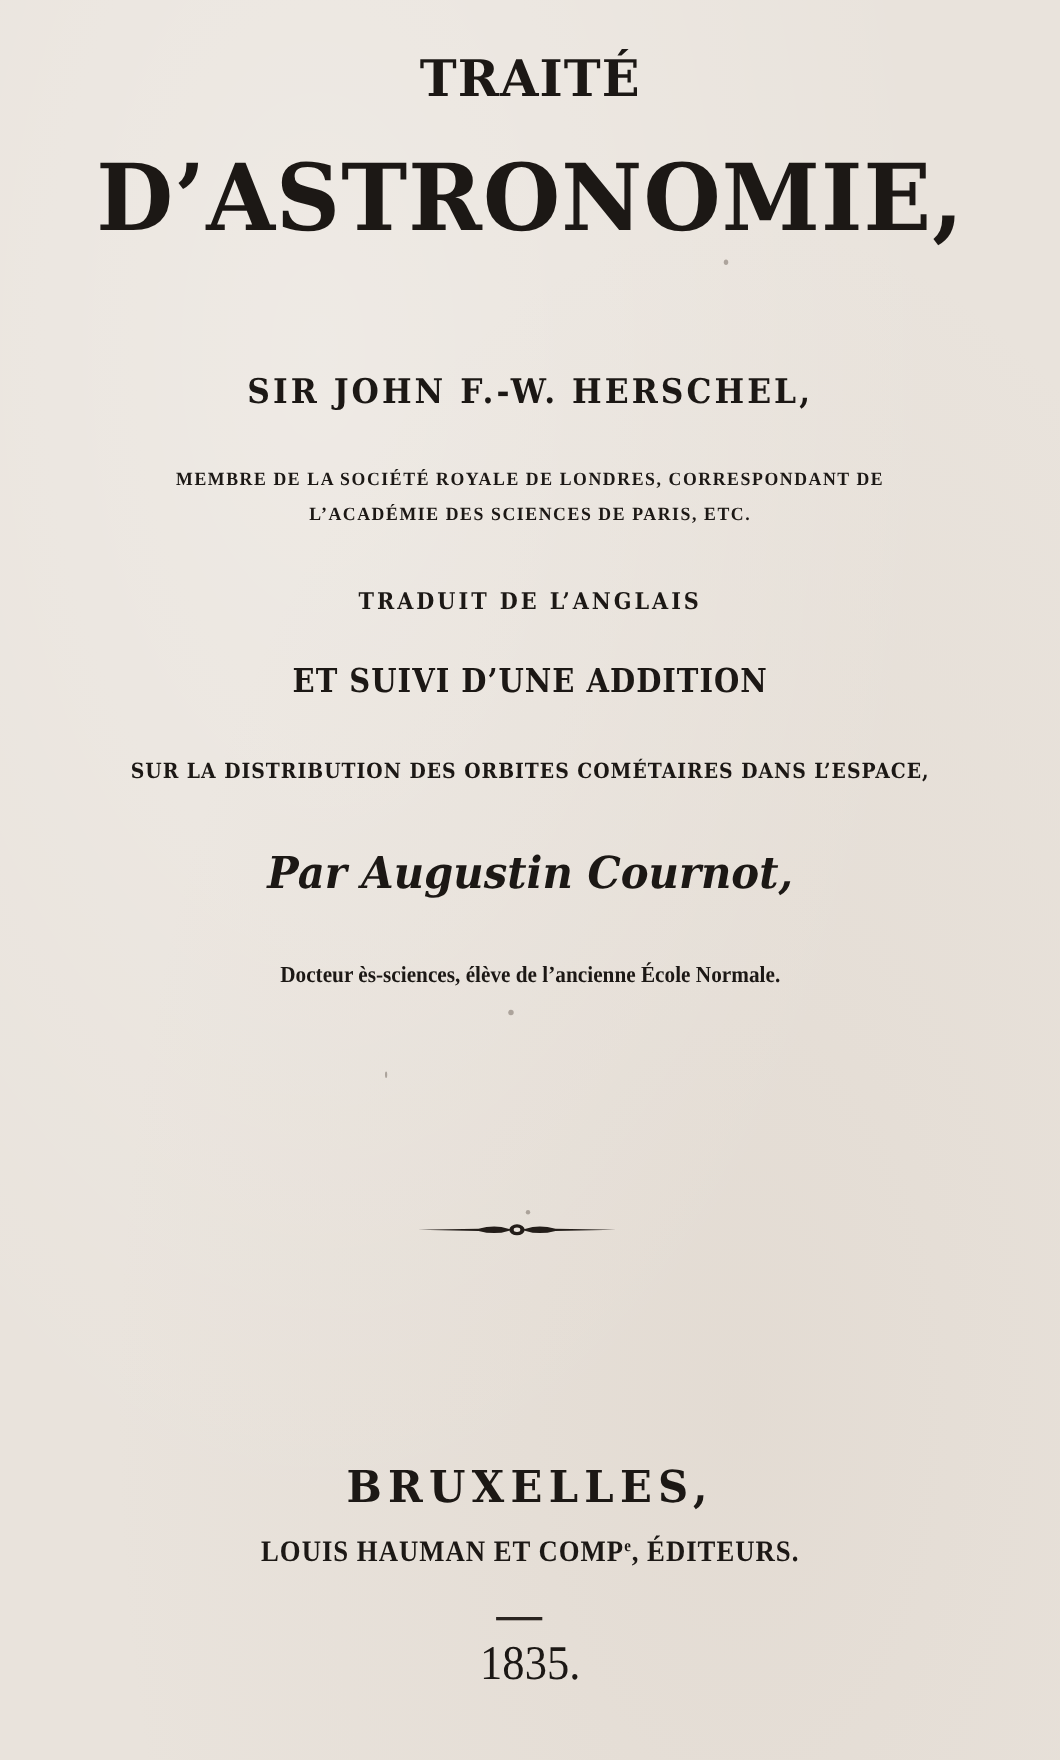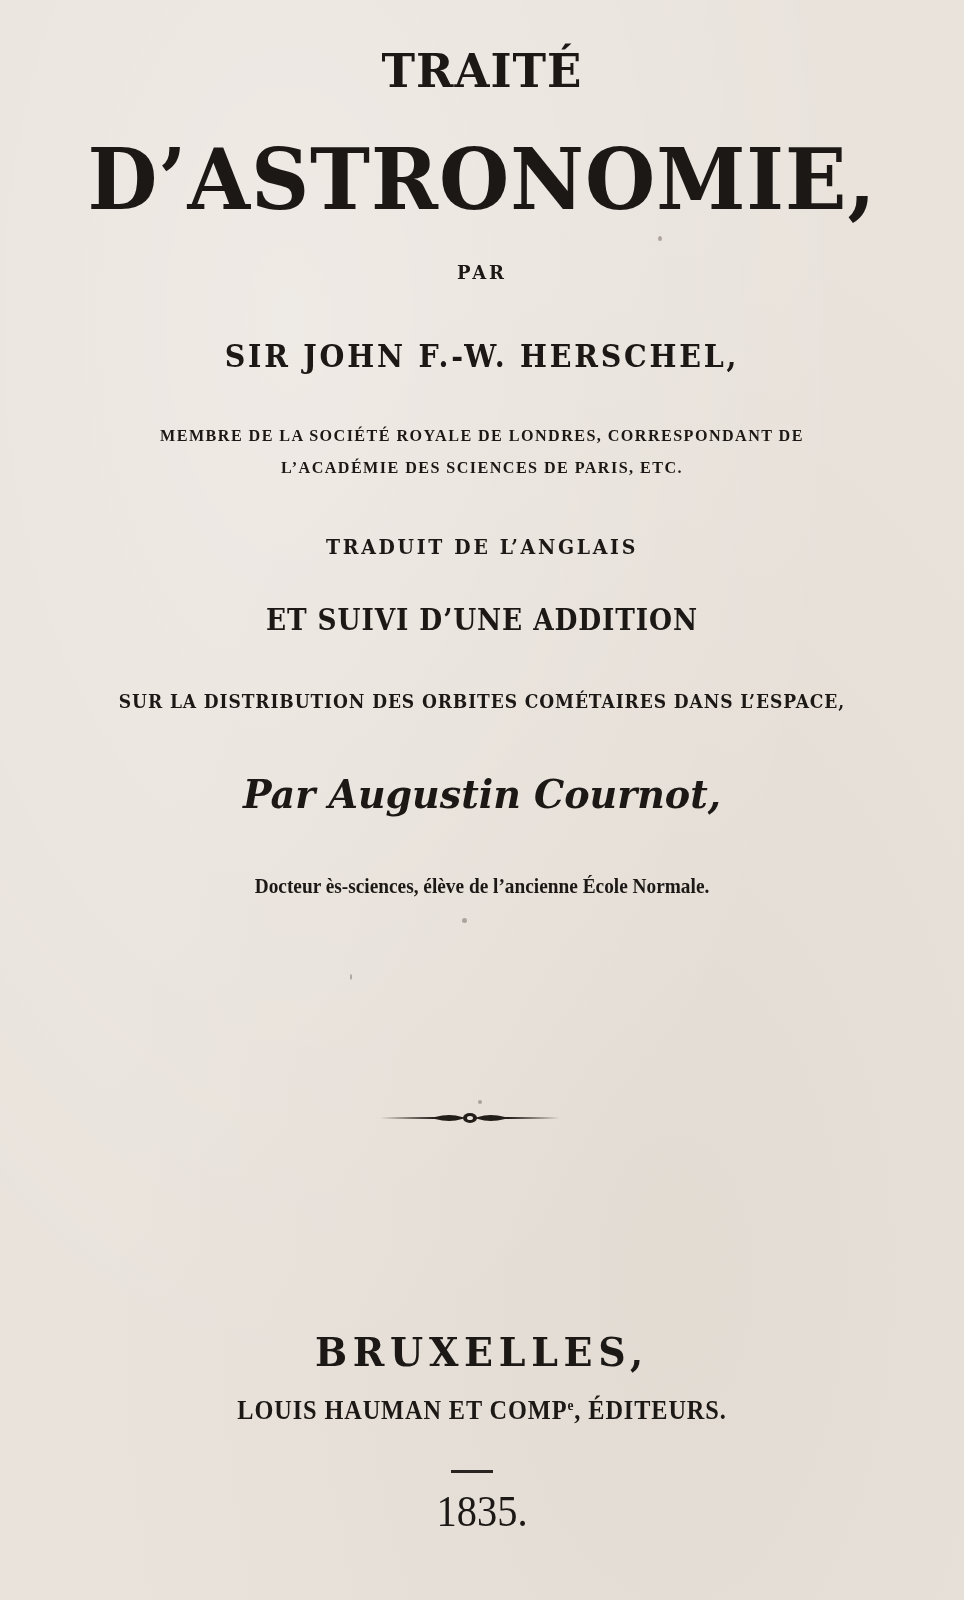--- a/index.html
+++ b/index.html
@@ -41,21 +41,20 @@
     .l-year { top: 1486px; font-size: 44px; transform: scaleX(0.92); }
 
     .speck { position: absolute; border-radius: 50%; background: #7a6f66; opacity: .55; }
   </style>
 </head>
 <body>
 
 <div class="page">
   <p class="line serif l-traite">TRAITÉ</p>
   <p class="line serif l-astro">D’ASTRONOMIE,</p>
-  <p class="line serif l-par">PAR</p>
   <p class="line serif l-author">SIR JOHN F.-W. HERSCHEL,</p>
   <p class="line cond l-member1">MEMBRE DE LA SOCIÉTÉ ROYALE DE LONDRES, CORRESPONDANT DE</p>
   <p class="line cond l-member2">L’ACADÉMIE DES SCIENCES DE PARIS, ETC.</p>
   <p class="line serif l-trad">TRADUIT DE L’ANGLAIS</p>
   <p class="line serif l-suivi">ET SUIVI D’UNE ADDITION</p>
   <p class="line serif l-sur">SUR LA DISTRIBUTION DES ORBITES COMÉTAIRES DANS L’ESPACE,</p>
   <p class="line l-cournot">Par Augustin Cournot,</p>
   <p class="line cond l-docteur">Docteur ès-sciences, élève de l’ancienne École Normale.</p>
 
   <svg class="ornament" viewBox="0 0 180 16">

